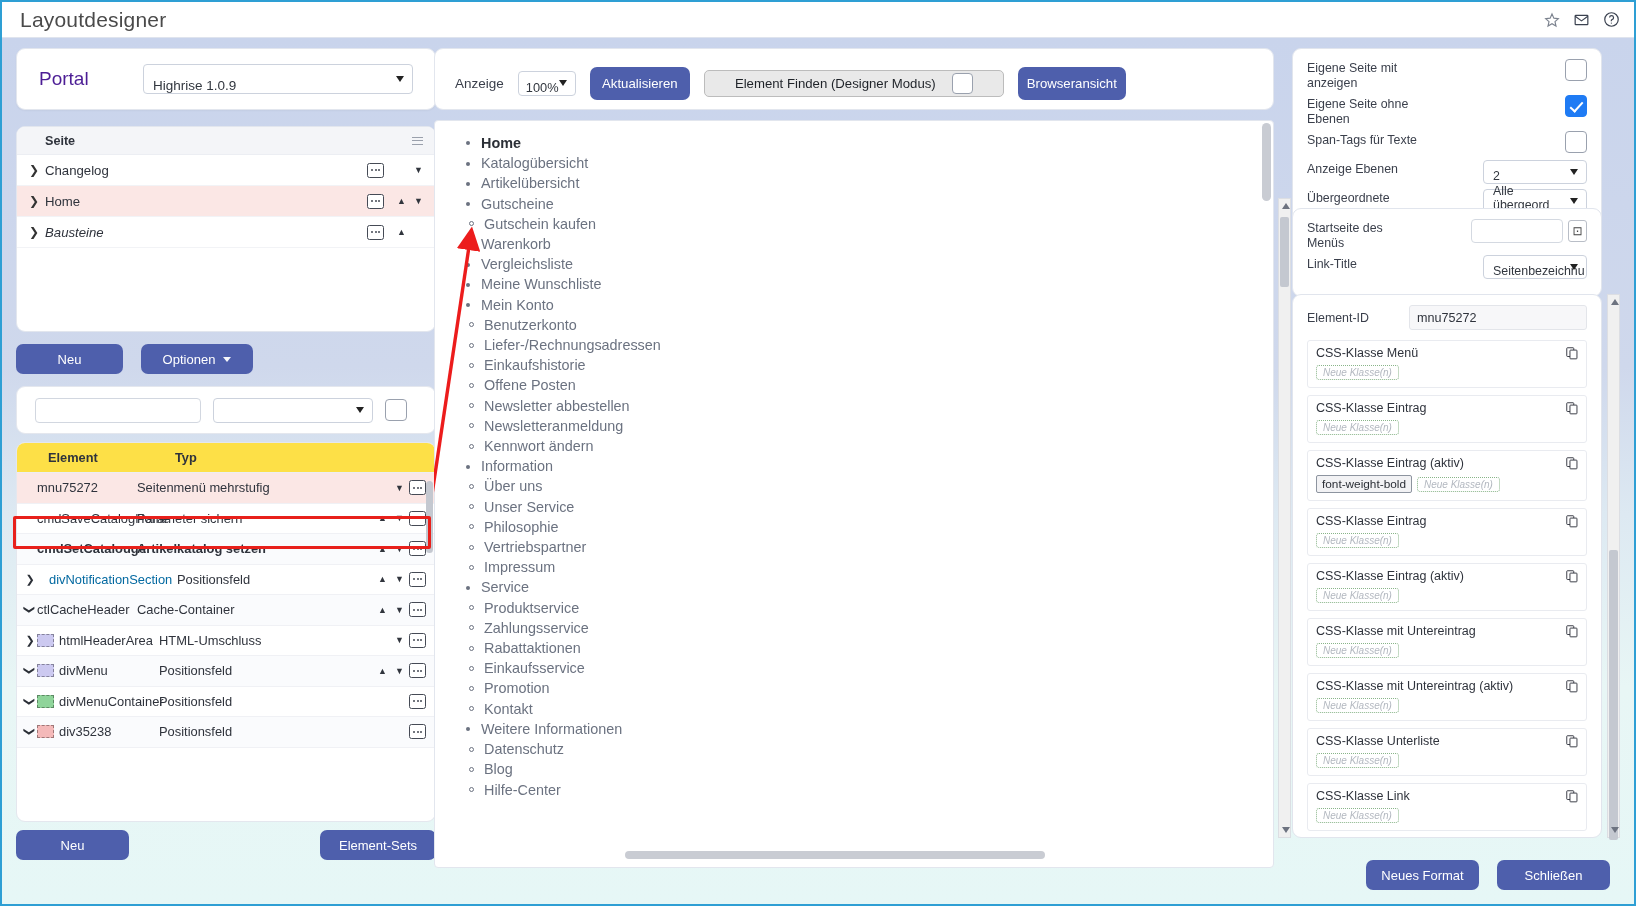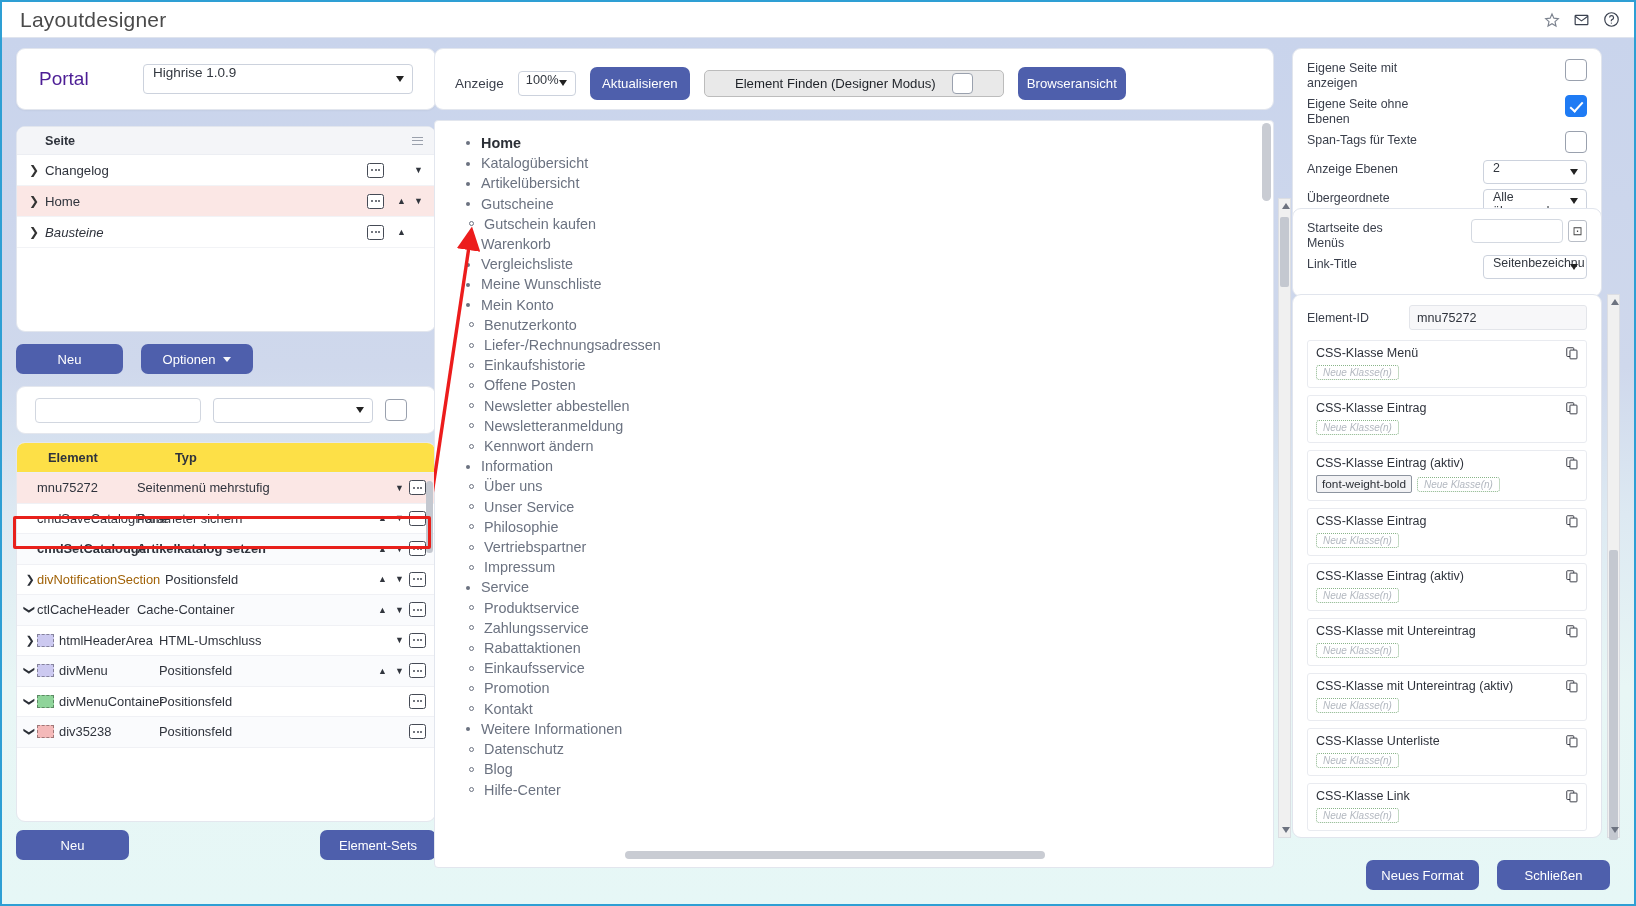--- a/index.html
+++ b/index.html
@@ -44,21 +44,21 @@
   .card {
     background:#ffffff; border:1px solid #e2e6ee; border-radius:9px;
   }
   #portal-card {
     height:62px; display:flex; align-items:center; padding:0 22px;
     box-shadow:0 1px 2px rgba(0,0,0,.04);
   }
   #portal-card .lbl { font-size:19px; width:104px; color:#4c1d95; }
   .select {
     position:relative; border:1px solid #ccd2dd; border-radius:4px;
-    background:#fff; height:28px; display:flex; align-items:flex-start;
+    background:#fff; height:28px; display:flex; align-items:flex-end;
     padding:0 24px 0 9px; font-size:13.5px; color:#32373f;
   }
   .select .caret {
     position:absolute; right:8px; top:50%; transform:translateY(-50%);
     width:0;height:0;border-left:4.5px solid transparent;border-right:4.5px solid transparent;
     border-top:6px solid #222;
   }
   #portal-select { flex:1; height:30px; }
 
   
@@ -437,21 +437,21 @@
                 <span class="ar" style="font-size: 9px;">▼</span>
                 <span class="dots-btn">
                   <i></i>
                   <i></i>
                   <i></i>
                 </span>
               </span>
             </div>
             <div class="el-row">
               <span class="twisty"><span>❯</span></span>
-              <span class="el-name" style="color: #a16207; width: 128px; margin-left: 0px; padding-left: 0px;">divNotificationSection</span>
+              <span class="el-name" style="color: #0369a1; width: 128px; margin-left: 12px; padding-left: 0px;">divNotificationSection</span>
               <span class="el-type">Positionsfeld</span>
               <span class="ctrls">
                 <span class="ar" style="font-size: 9px;">▲</span>
                 <span class="ar" style="font-size: 9px;">▼</span>
                 <span class="dots-btn">
                   <i></i>
                   <i></i>
                   <i></i>
                 </span>
               </span>

